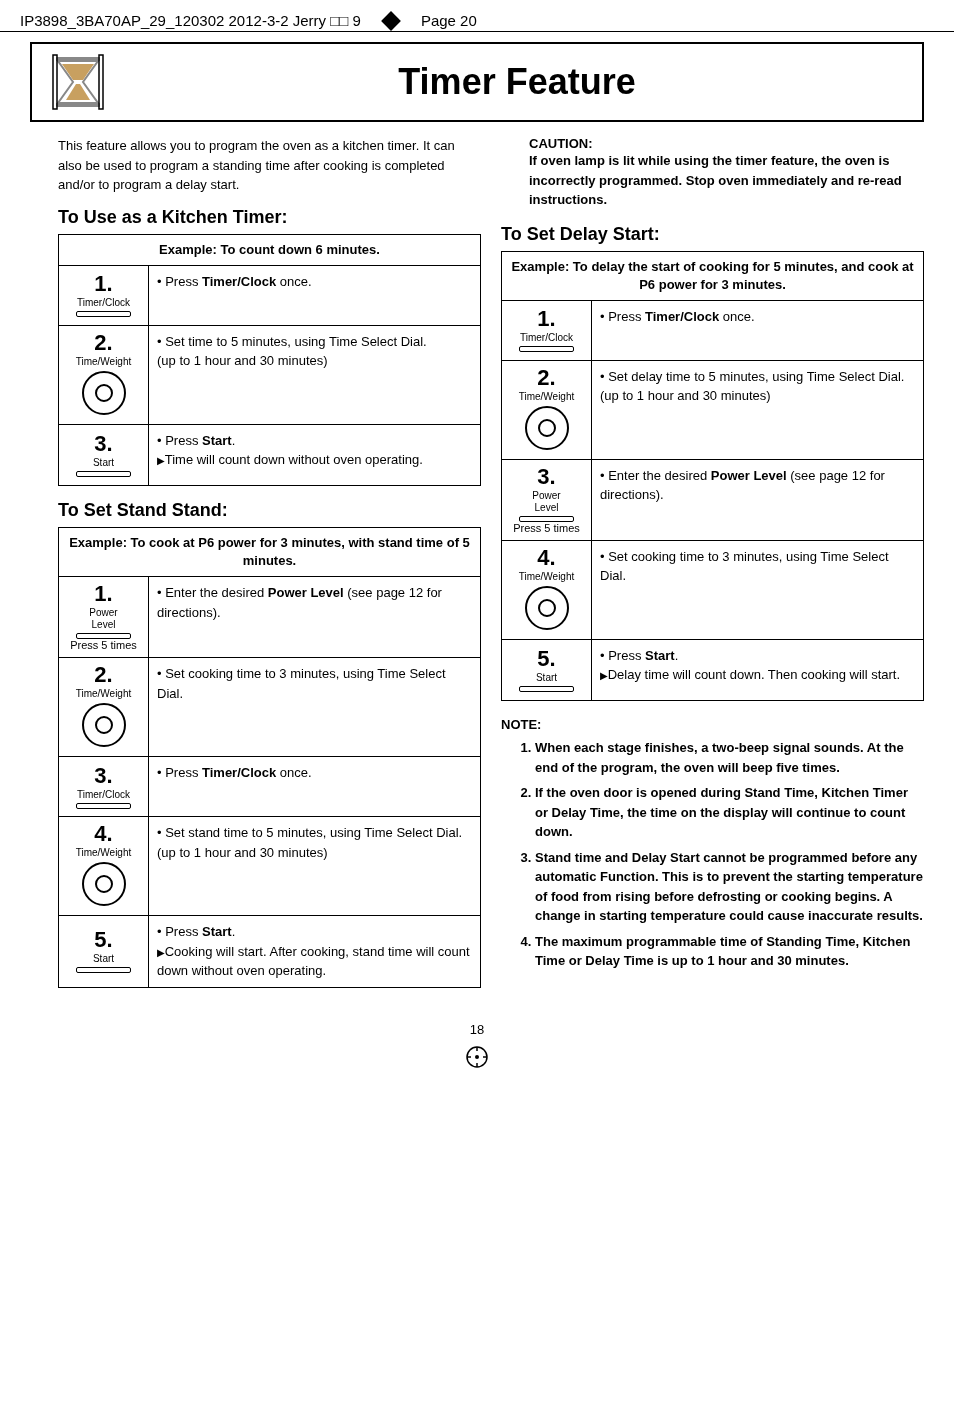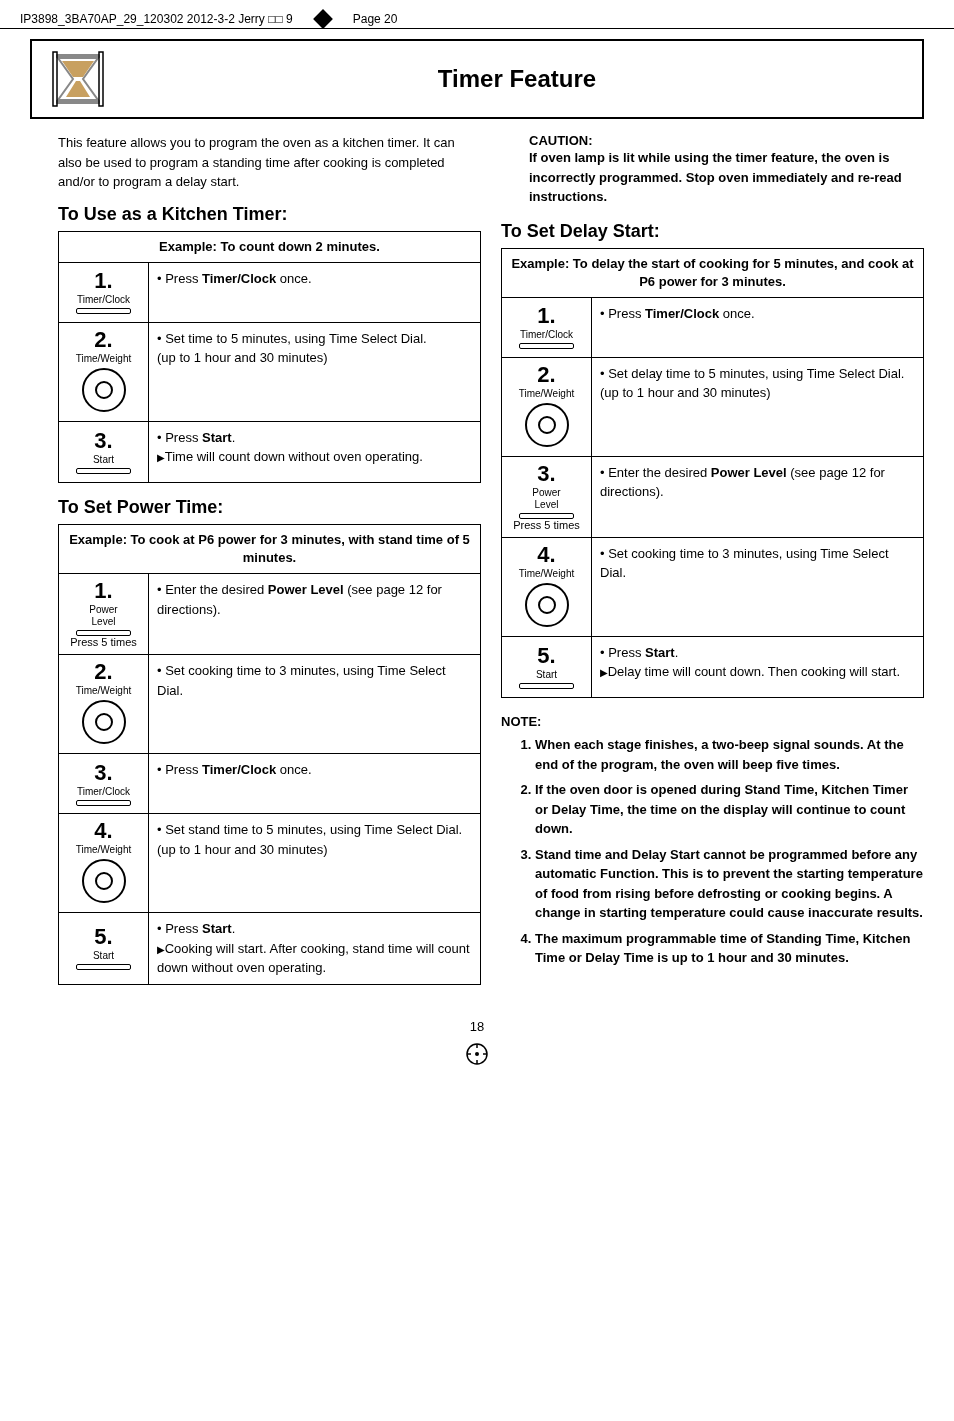--- a/index.html
+++ b/index.html
@@ -8,21 +8,21 @@
       font-size: 13px;
       background: #fff;
       color: #000;
       width: 954px;
       min-height: 1421px;
       padding: 10px 0;
     }
 
     
     .doc-header {
-      font-size: 12px;
+      font-size: 15px;
       border-bottom: 1px solid #000;
       padding: 2px 20px;
       display: flex;
       align-items: center;
       gap: 23px;
     }
     .header-diamond {
       width: 14px; height: 14px;
       background: #000;
       transform: rotate(45deg);
@@ -42,21 +42,21 @@
       margin-bottom: 14px;
       padding: 8px 16px;
     }
     .hourglass-icon {
       width: 60px;
       height: 60px;
       margin-right: 20px;
       flex-shrink: 0;
     }
     .page-title {
-      font-size: 24px;
+      font-size: 36px;
       font-weight: bold;
       flex: 1;
       text-align: center;
     }
 
     
     .two-col {
       display: flex;
       gap: 20px;
       padding-left: 28px;
@@ -253,21 +253,21 @@
   <div class="two-col">
 
     <div class="col-left">
 
       <p class="intro-text">This feature allows you to program the oven as a kitchen timer. It can also be used to program a standing time after cooking is completed and/or to program a delay start.</p>
 
       <div class="section-title">To Use  as a Kitchen Timer:</div>
       <table class="step-table">
         <tbody>
             <tr>
-              <td class="step-table-header">Example: To count down 2 minutes.</td>
+              <td class="step-table-header">Example: To count down 6 minutes.</td>
             </tr>
         <tr>
               <td style="padding:0;">
 
           <div class="step-row">
             <div class="step-left">
               <span class="step-num">1.</span>
               <span class="step-label">Timer/Clock</span>
               <div class="btn-rect"></div>
             </div>
@@ -297,21 +297,21 @@
             </div>
             <div class="step-right">
               • Press <b>Start</b>.<br><span class="arrow-right"></span>Time will count down without oven operating.
             </div>
           </div>
         </td>
             </tr>
       </tbody>
         </table>
 
-      <div class="section-title">To Set Power Time:</div>
+      <div class="section-title">To Set Stand Stand:</div>
       <table class="step-table">
         <tbody>
             <tr>
               <td class="step-table-header">Example: To cook at P6 power for 3 minutes, with stand time of 5 minutes.</td>
             </tr>
         <tr>
               <td style="padding:0;">
 
           <div class="step-row">
             <div class="step-left">

